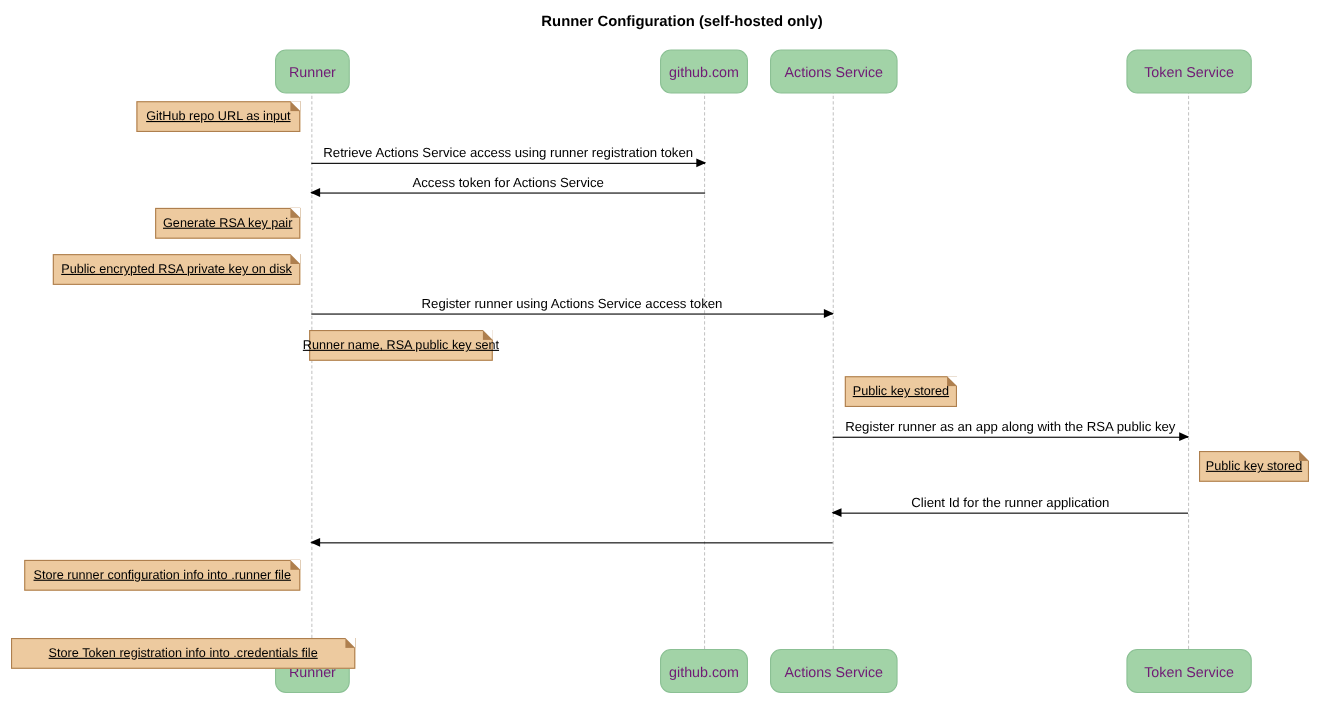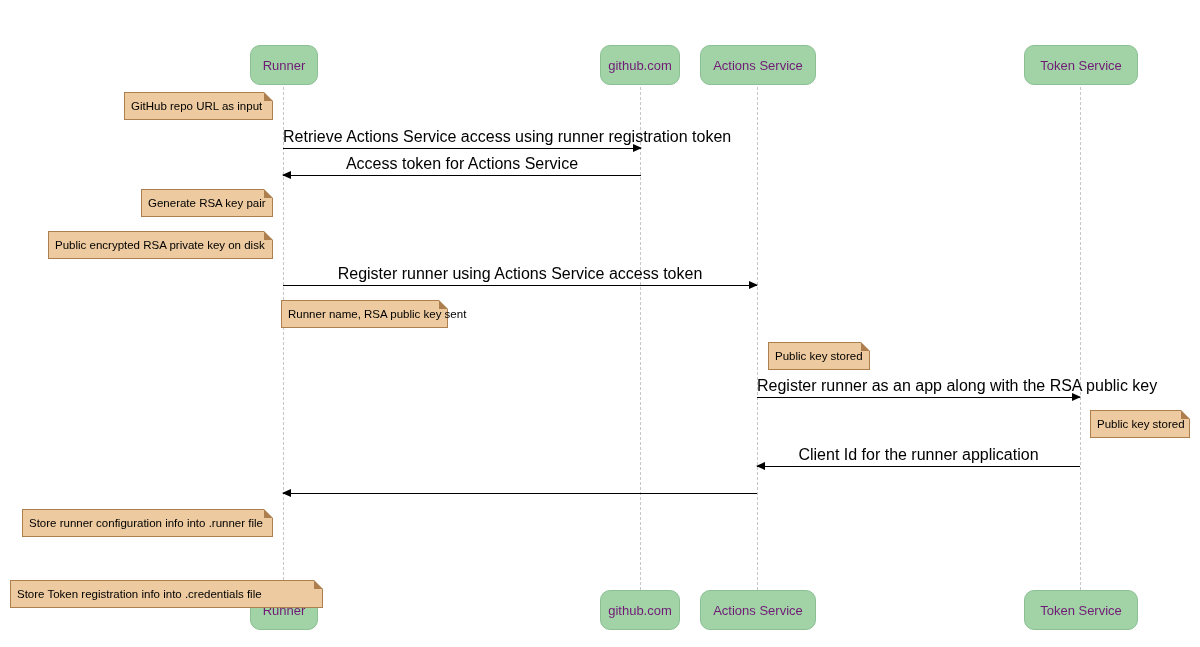--- a/index.html
+++ b/index.html
@@ -20,45 +20,46 @@
   .lifeline {
     position:absolute; top:77px; height:513px; width:0;
     border-left:1px dashed var(--lifeline);
   }
   .msg {
     position:absolute; height:17px; box-sizing:content-box;
     border-bottom:1px solid var(--arrow);
   }
   .msg .lbl {
     position:absolute; left:0; right:0; bottom:2px; text-align:center;
-    font-size:16px; color:#000; white-space:nowrap;
+    font-size:12px; color:#000; white-space:nowrap;
   }
   .msg .head {
     position:absolute; bottom:-4px; width:0; height:0;
     border-top:4px solid transparent; border-bottom:4px solid transparent;
   }
   .msg.to-right .head { right:-1px; border-left:9px solid var(--arrow); }
   .msg.to-left  .head { left:-1px;  border-right:9px solid var(--arrow); }
   .note {
     position:absolute; height:28px; box-sizing:border-box;
     background:var(--note_fill); border:1px solid var(--note_border);
-    display:flex; align-items:center; justify-content:flex-start;
-    font-size:11.5px; color:#000; white-space:nowrap; padding:12px 6px;
+    display:flex; align-items:center; justify-content:center;
+    font-size:11.5px; color:#000; white-space:nowrap; padding:12px 6px;text-decoration:underline;
   }
   .fold {
     position:absolute; top:-1px; right:-1px; width:0; height:0;
     border-style:solid; border-width:0 9px 9px 0;
     border-color:#ffffff #ffffff var(--note_border) transparent;
   }
 </style>
 </head>
 <body>
 
 <div id="diagram">
 
+  <div class="title">Runner Configuration (self-hosted only)</div>
 
   <div class="lifeline" style="left:283px"></div>
   <div class="lifeline" style="left:640px"></div>
   <div class="lifeline" style="left:757px"></div>
   <div class="lifeline" style="left:1080px"></div>
 
   <div class="participant" style="left:250px;top:45px;width:68px">Runner</div>
   <div class="participant" style="left:600px;top:45px;width:80px">github.com</div>
   <div class="participant" style="left:700px;top:45px;width:116px">Actions Service</div>
   <div class="participant" style="left:1024px;top:45px;width:114px">Token Service</div>

